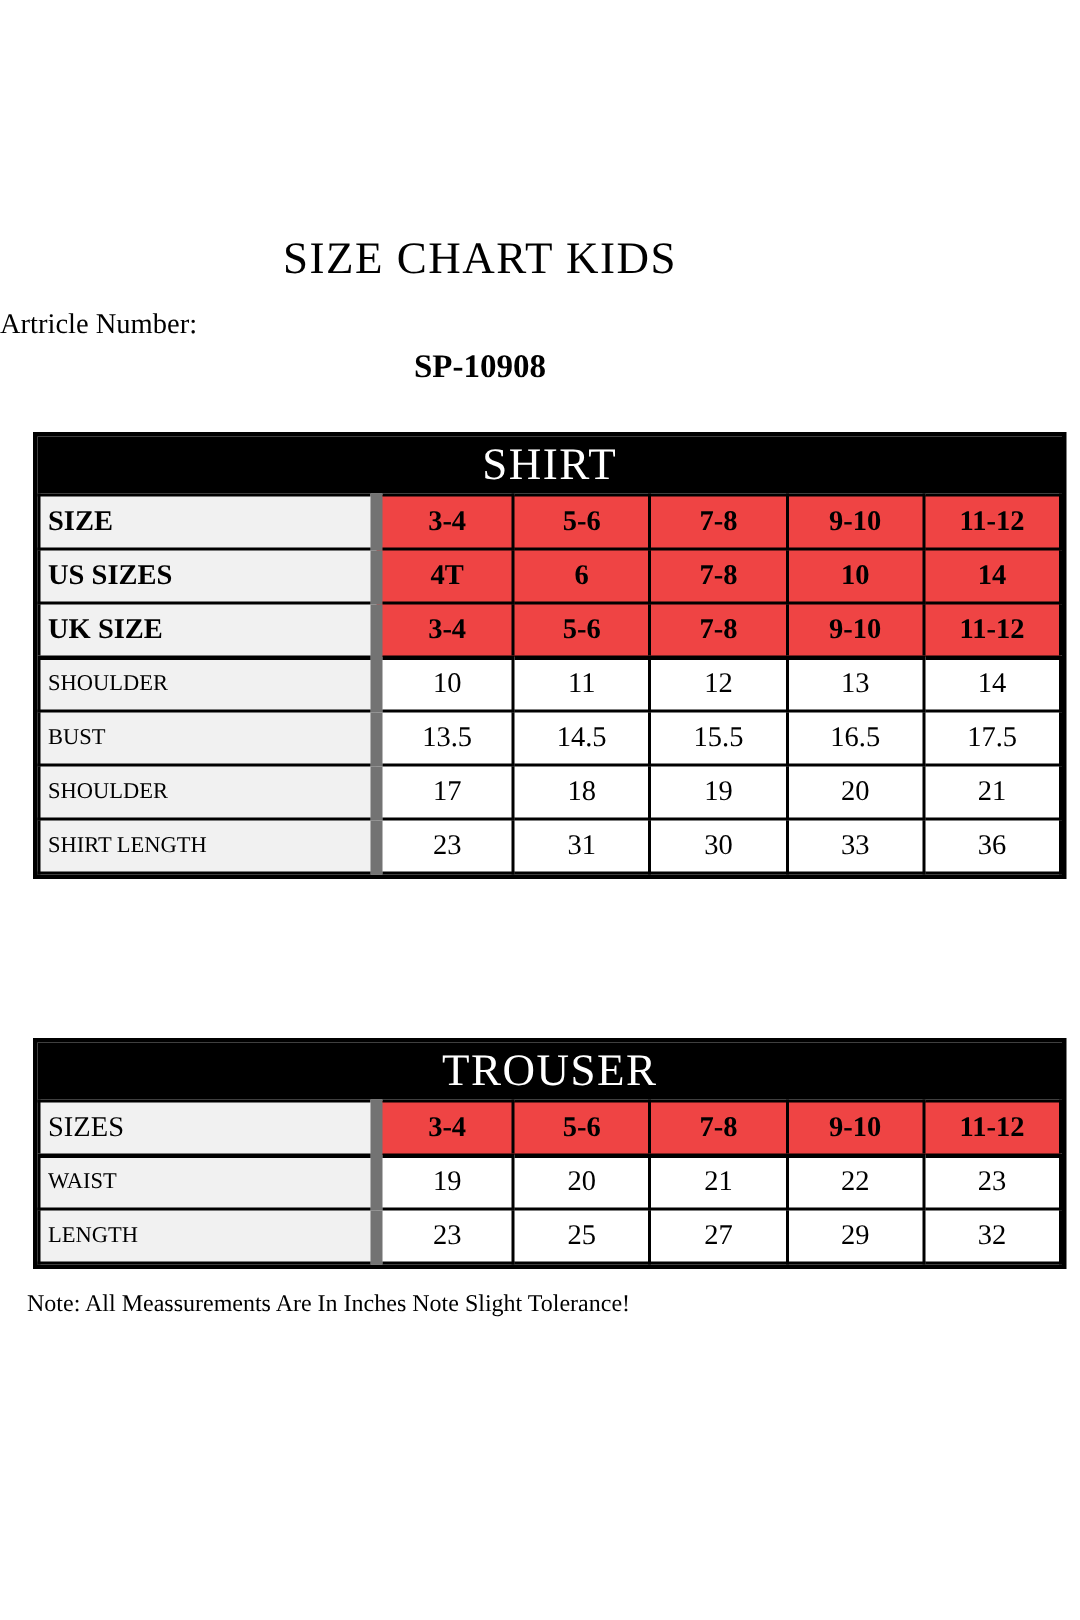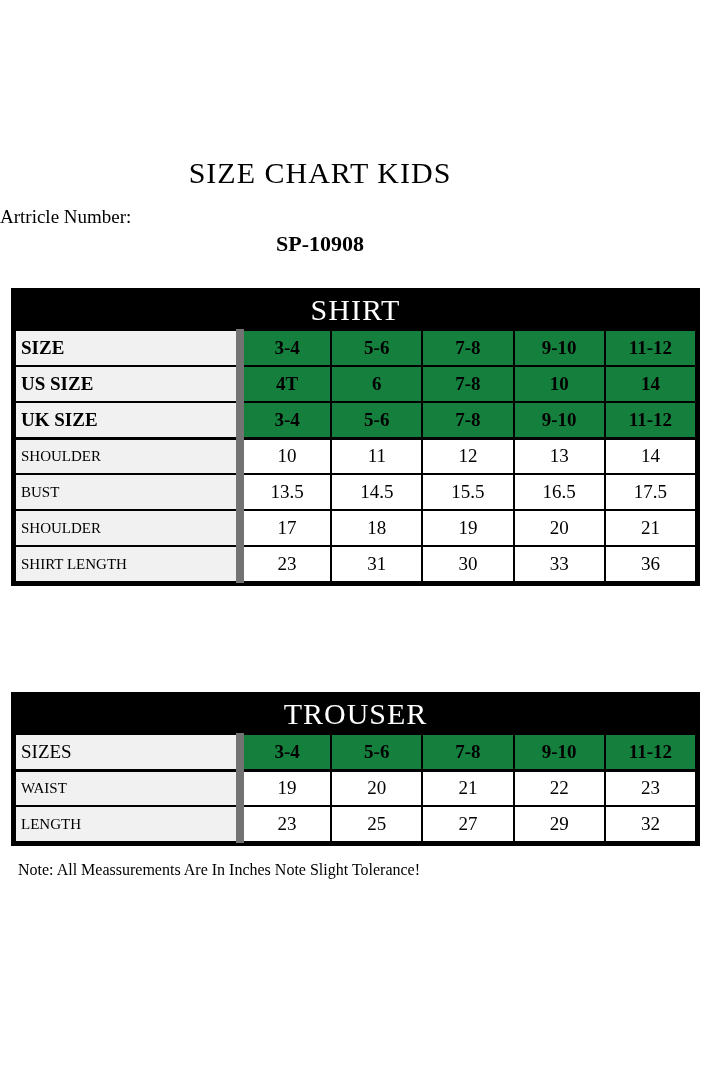--- a/index.html
+++ b/index.html
@@ -27,21 +27,21 @@
   }
   .article-number {
     margin-top: 3px;
     text-align: center;
     font-size: 22px;
     font-weight: bold;
   }
 
   .size-table {
     width: 689px;
-    margin-left: 11px;
+    margin-left: 22px;
     border: 3px solid #000;
   }
   .size-table.shirt { margin-top: 31px; }
   .size-table.trouser { margin-top: 106px; }
 
   .table-banner {
     background: #000000;
     color: #ffffff;
     text-align: center;
     font-size: 30px;
@@ -68,21 +68,21 @@
   }
   table.grid td.label {
     text-align: left;
     padding-left: 5px;
     background: #f1f1f1;
     border-right: 8px solid #737373;
   }
 
   tr.size-row td {
     font-weight: bold;
-    background: #15803d;
+    background: #ef4444;
   }
   tr.size-row td.label { font-size: 19px; }
   tr.size-row.label-regular td.label { font-weight: normal; }
   tr.thick-bottom td { border-bottom: 3px solid #000; }
 
   tr.measure-row td.label {
     font-size: 15px;
     font-weight: normal;
   }
 
@@ -117,21 +117,21 @@
       <tbody>
         <tr class="size-row">
           <td class="label">SIZE</td>
           <td>3-4</td>
           <td>5-6</td>
           <td>7-8</td>
           <td>9-10</td>
           <td>11-12</td>
         </tr>
         <tr class="size-row">
-          <td class="label">US SIZE</td>
+          <td class="label">US SIZES</td>
           <td>4T</td>
           <td>6</td>
           <td>7-8</td>
           <td>10</td>
           <td>14</td>
         </tr>
         <tr class="size-row thick-bottom">
           <td class="label">UK SIZE</td>
           <td>3-4</td>
           <td>5-6</td>

